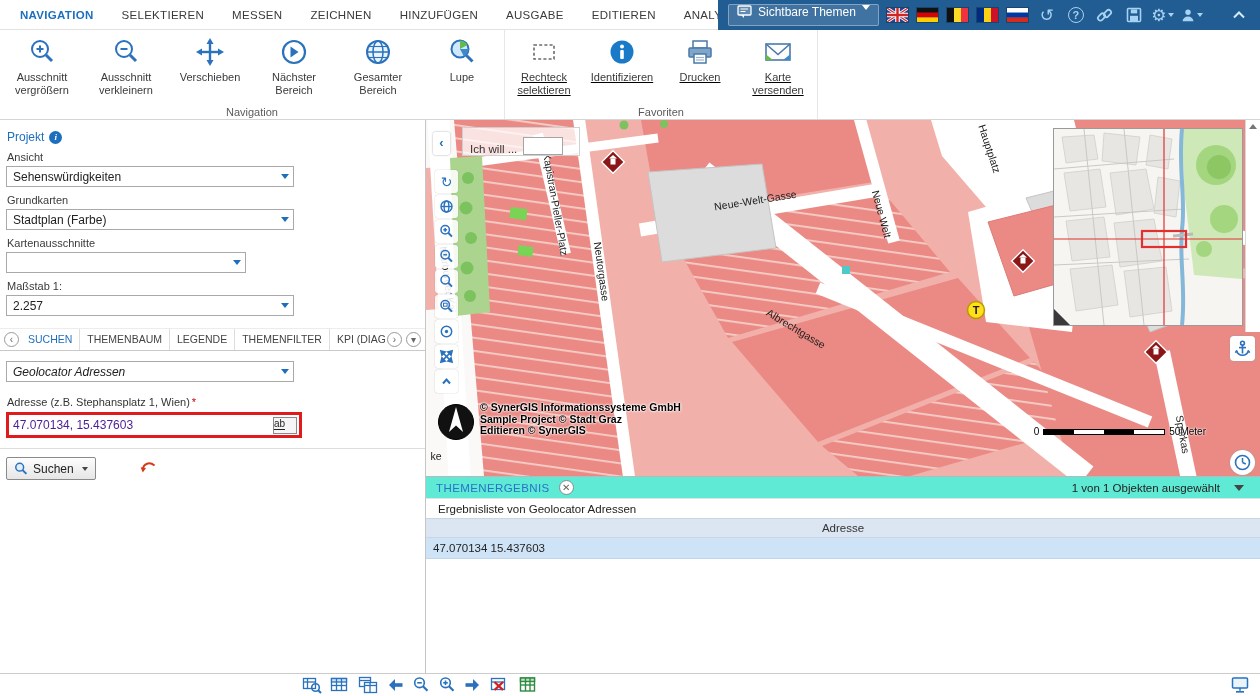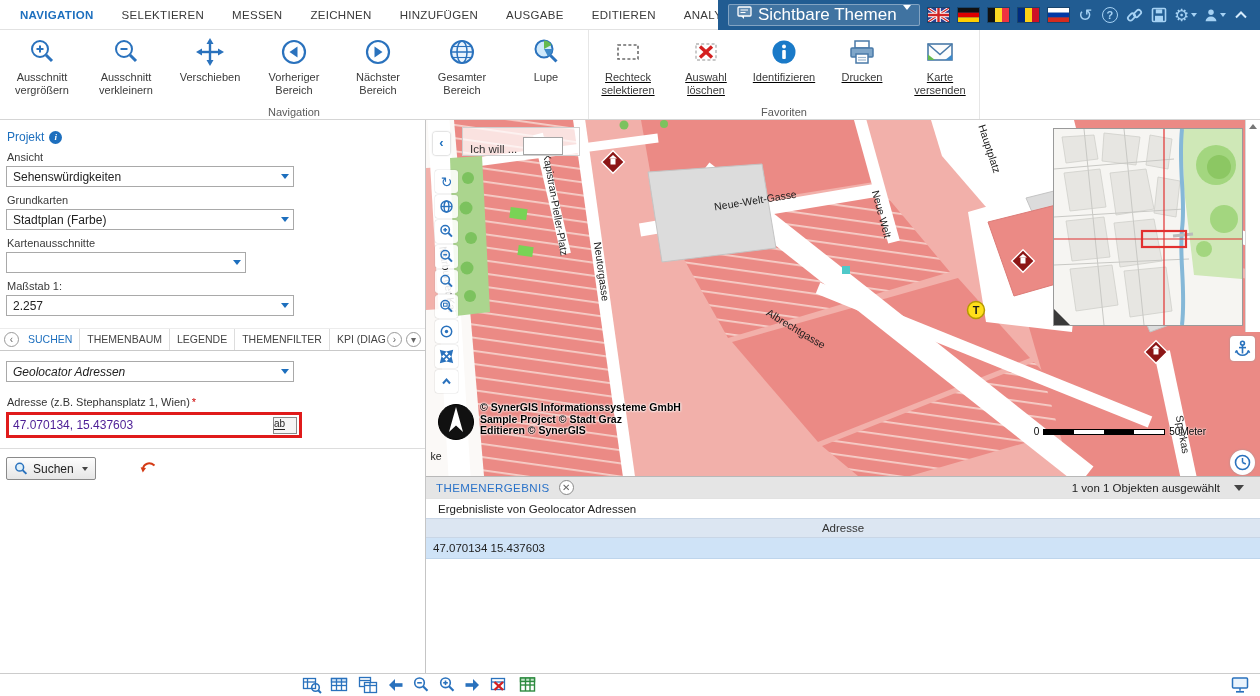--- a/index.html
+++ b/index.html
@@ -4,21 +4,21 @@
 <style>
   * { box-sizing: border-box; margin: 0; padding: 0; }
   html,body { width:1260px; height:696px; font-family:"Liberation Sans",sans-serif; background:#fff; overflow:hidden; position:relative; }
 
   
   .topbar { position:absolute; left:0; top:0; width:1260px; height:30px; background:#fff; border-bottom:1px solid #e2e2e2; }
   .tabs { display:flex; align-items:center; height:30px; padding-left:6px; }
   .tab { padding:0 14px; font-size:11.5px; color:#3a3a3a; line-height:30px; cursor:pointer; letter-spacing:.3px; white-space:nowrap; }
   .tab.active { color:#1d6fbe; font-weight:bold; }
   .topbar-right { position:absolute; left:718px; top:0; right:0; height:30px; background:#215c92; display:flex; align-items:center; gap:7px; padding:0 10px; }
-  .vt-btn { display:flex; align-items:flex-start; gap:6px; height:22px; padding:0 8px; background:rgba(255,255,255,.14); border:1px solid rgba(255,255,255,.35); border-radius:2px; color:#fff; font-size:17px; cursor:pointer; white-space:nowrap; }
+  .vt-btn { display:flex; align-items:flex-start; gap:6px; height:22px; padding:0 8px; background:rgba(255,255,255,.14); border:1px solid rgba(255,255,255,.35); border-radius:2px; color:#fff; font-size:12px; cursor:pointer; white-space:nowrap; }
   .caret-w { width:0; height:0; border-left:4px solid transparent; border-right:4px solid transparent; border-top:5px solid #fff; display:inline-block; }
   .caret-b { width:0; height:0; border-left:3.5px solid transparent; border-right:3.5px solid transparent; border-top:4px solid #a6d2f4; display:inline-block; margin-left:2px; }
   .flag { display:inline-block; line-height:0; border:1px solid rgba(0,0,0,.25); cursor:pointer; }
   .tbico { display:flex; align-items:center; justify-content:center; width:22px; height:22px; cursor:pointer; color:#a6d2f4; font-size:17px; }
   .tb-help { width:16px; height:16px; border:1.6px solid #a6d2f4; border-radius:50%; color:#a6d2f4; font-size:11px; font-weight:bold; display:flex; align-items:center; justify-content:center; }
   .tb-collapse { margin-left:auto; }
 
   
   .ribbon { position:absolute; left:0; top:30px; width:1260px; height:90px; background:#fff; border-bottom:1px solid #d5d5d5; display:flex; }
   .rgroup { position:relative; border-right:1px solid #e6e6e6; padding-bottom:14px; height:89px; }
@@ -70,21 +70,21 @@
   .clock-btn { right:5px; top:330px; width:25px; height:25px; background:#fff; border-radius:50%; box-shadow:0 0 2px #999; display:flex; align-items:center; justify-content:center; cursor:pointer; }
   .northarrow { left:11px; top:283px; }
   .copyright { left:54px; top:282px; font-size:10.5px; font-weight:bold; color:#000; line-height:11.5px; text-shadow:0 0 2px #fff, 0 0 2px #fff, 0 0 3px #fff; }
   .scalebar { right:54px; top:306px; display:flex; align-items:center; gap:4px; font-size:10px; color:#000; text-shadow:0 0 2px #fff,0 0 2px #fff; }
   .sb-bar { display:flex; border:1px solid #000; height:6px; background:#fff; }
   .sb-seg { width:30px; height:4px; }
   .sb-b { background:#000; } .sb-w { background:#fff; }
 
   
   .results { position:absolute; left:426px; top:476px; width:834px; bottom:23px; background:#fff; border-top:1px solid #b8b8b8; }
-  .res-header { height:22px; background:#e5e5e5; border-bottom:1px solid #e2e2e2; display:flex; align-items:center; padding:0 10px; gap:9px; }
+  .res-header { height:22px; background:#5eead4; border-bottom:1px solid #e2e2e2; display:flex; align-items:center; padding:0 10px; gap:9px; }
   .res-tab { color:#2a72c8; font-size:11.5px; letter-spacing:.4px; cursor:pointer; }
   .res-close { width:15px; height:15px; border:1px solid #8a8a8a; border-radius:50%; color:#666; font-size:10px; line-height:13px; text-align:center; cursor:pointer; background:#fff; }
   .res-right { margin-left:auto; display:flex; align-items:center; gap:14px; }
   .res-status { font-size:11.5px; color:#222; }
   .res-chev { width:0; height:0; border-left:5px solid transparent; border-right:5px solid transparent; border-top:6px solid #444; cursor:pointer; margin-right:6px; }
   .res-sub { font-size:11.5px; color:#222; padding:4px 12px 3px 12px; }
   .res-thead { height:20px; background:#dce6f2; border-top:1px solid #c9d6e6; border-bottom:1px solid #c9d6e6; text-align:center; font-size:11.5px; color:#333; line-height:19px; }
   .res-row { height:21px; background:#cfe3f7; font-size:11.5px; color:#222; line-height:21px; padding:0 7px; border-bottom:1px solid #bed5ec; cursor:pointer; }
 
   
@@ -212,29 +212,20 @@
               <polygon points="1,15 7,11.5 7,18.5"></polygon>
               <polygon points="29,15 23,11.5 23,18.5"></polygon>
             </svg>
           </span>
         <span class="rlabel">Verschieben</span>
       </div>
       <div class="rtool">
         <span class="ric">
             <svg width="30" height="30" viewBox="0 0 30 30">
               <circle cx="15" cy="15" r="11" fill="#fff" stroke="#2a72bd" stroke-width="2.2"></circle>
-              <polygon points="18.5,9.5 10.5,15 18.5,20.5" fill="#2a72bd"></polygon>
-            </svg>
-          </span>
-        <span class="rlabel">Vorheriger Bereich</span>
-      </div>
-      <div class="rtool">
-        <span class="ric">
-            <svg width="30" height="30" viewBox="0 0 30 30">
-              <circle cx="15" cy="15" r="11" fill="#fff" stroke="#2a72bd" stroke-width="2.2"></circle>
               <polygon points="11.5,9.5 19.5,15 11.5,20.5" fill="#2a72bd"></polygon>
             </svg>
           </span>
         <span class="rlabel">Nächster Bereich</span>
       </div>
       <div class="rtool">
         <span class="ric">
             <svg width="30" height="30" viewBox="0 0 30 30">
               <circle cx="15" cy="15" r="11" fill="#eaf4fd" stroke="#2a72bd" stroke-width="2"></circle>
               <ellipse cx="15" cy="15" rx="5" ry="11" fill="none" stroke="#2a72bd" stroke-width="1.5"></ellipse>
@@ -261,30 +252,20 @@
   </div>
   <div class="rgroup g2">
     <div class="rtools">
       <div class="rtool">
         <span class="ric">
             <svg width="30" height="30" viewBox="0 0 30 30">
               <rect x="5" y="8" width="20" height="14" fill="none" stroke="#6b6b6b" stroke-width="1.6" stroke-dasharray="3,2.2"></rect>
             </svg>
           </span>
         <span class="rlabel">Rechteck selektieren</span>
-      </div>
-      <div class="rtool">
-        <span class="ric">
-            <svg width="30" height="30" viewBox="0 0 30 30">
-              <rect x="5" y="7" width="20" height="16" fill="none" stroke="#b5b5b5" stroke-width="1.4" stroke-dasharray="3,2.2"></rect>
-              <line x1="9" y1="9.5" x2="21" y2="20.5" stroke="#d42020" stroke-width="3.4"></line>
-              <line x1="21" y1="9.5" x2="9" y2="20.5" stroke="#d42020" stroke-width="3.4"></line>
-            </svg>
-          </span>
-        <span class="rlabel">Auswahl löschen</span>
       </div>
       <div class="rtool">
         <span class="ric">
             <svg width="30" height="30" viewBox="0 0 30 30">
               <circle cx="15" cy="15" r="11.5" fill="#1a7ac8"></circle>
               <circle cx="15" cy="9.5" r="2" fill="#fff"></circle>
               <rect x="13.2" y="13" width="3.6" height="9" rx="1" fill="#fff"></rect>
             </svg>
           </span>
         <span class="rlabel">Identifizieren</span>

